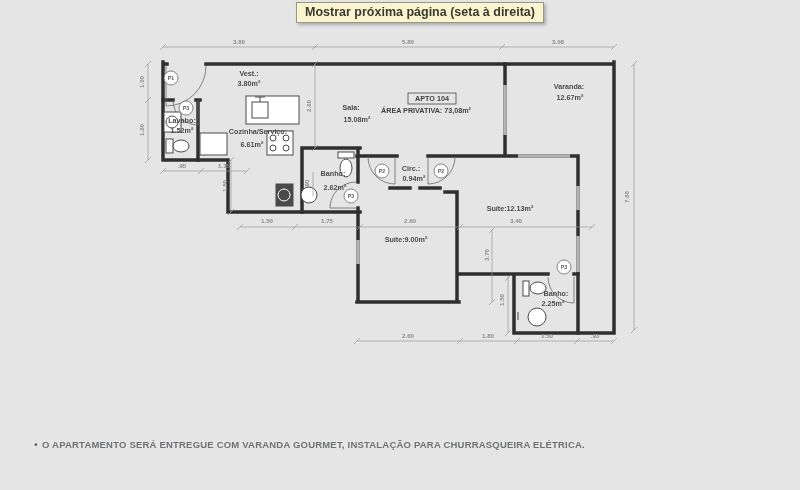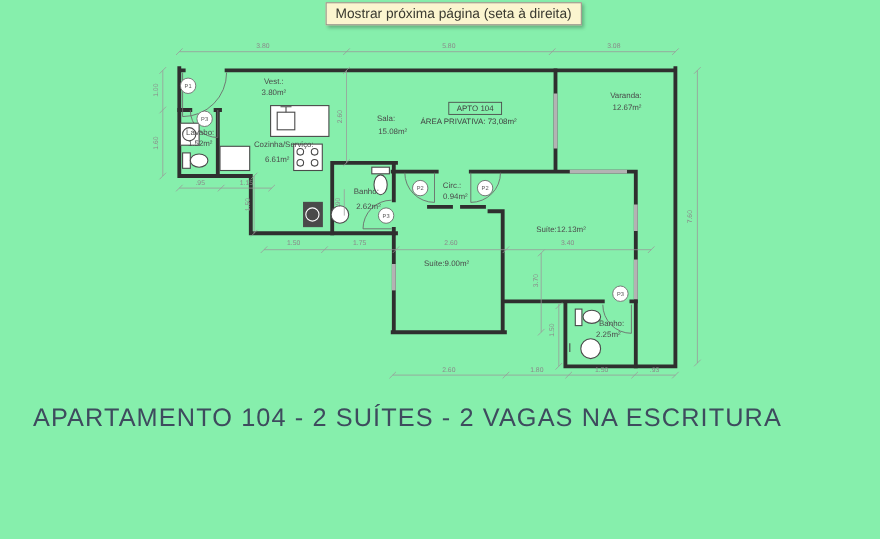--- a/index.html
+++ b/index.html
@@ -1,17 +1,17 @@
 <!DOCTYPE html>
 <html><head>
 <meta charset="utf-8">
 <style>
   html,body{margin:0;padding:0;background:#ffffff;}
-  .screen{position:relative;width:800px;height:490px;background:#86efac;overflow:hidden;
-          font-family:"Liberation Sans",sans-serif;}
+  .screen{position:relative;width:800px;height:490px;background:#e5e5e5;overflow:hidden;
+          font-family:"Liberation Sans",sans-serif;font-weight:bold;}
   
   .tooltip{position:absolute;left:296px;top:2px;height:19px;padding:0 8px;
            background:#fbf5cf;border:1px solid #97968a;box-shadow:2px 2px 3px rgba(0,0,0,.25);
            font-size:12.5px;line-height:19px;color:#3a3a30;white-space:nowrap;}
   
   .plan{position:absolute;left:135px;top:30px;}
   svg text{font-family:"Liberation Sans",sans-serif;fill:#4a4a4a;}
   .roomlabel{font-size:7.2px;}
   .dimlabel{font-size:6.2px;fill:#8a8a8a;}
   .doorlabel{font-size:5.2px;fill:#5a5a5a;}
@@ -175,17 +175,17 @@
       <text class="roomlabel" x="553" y="306">2.25m²</text>
     </g>
 
     <g text-anchor="middle">
       <rect x="408" y="93" width="48" height="11" fill="none" stroke="#4a4a4a" stroke-width="0.8"></rect>
       <text class="unitlabel" x="432" y="101">APTO 104</text>
       <text class="unitlabel" x="426" y="113">ÁREA PRIVATIVA: 73,08m²</text>
     </g>
   </svg>
 
-  <div class="f-title">APARTAMENTO 104 - 2 SUÍTES - 2 VAGAS NA ESCRITURA</div>
   <div class="f-notes">
+    <div class="f-note"><span class="bullet">•</span><span>O APARTAMENTO SERÁ ENTREGUE COM VARANDA GOURMET, INSTALAÇÃO PARA CHURRASQUEIRA ELÉTRICA.</span></div>
   </div>
 
 </div>
 
 </body></html>

